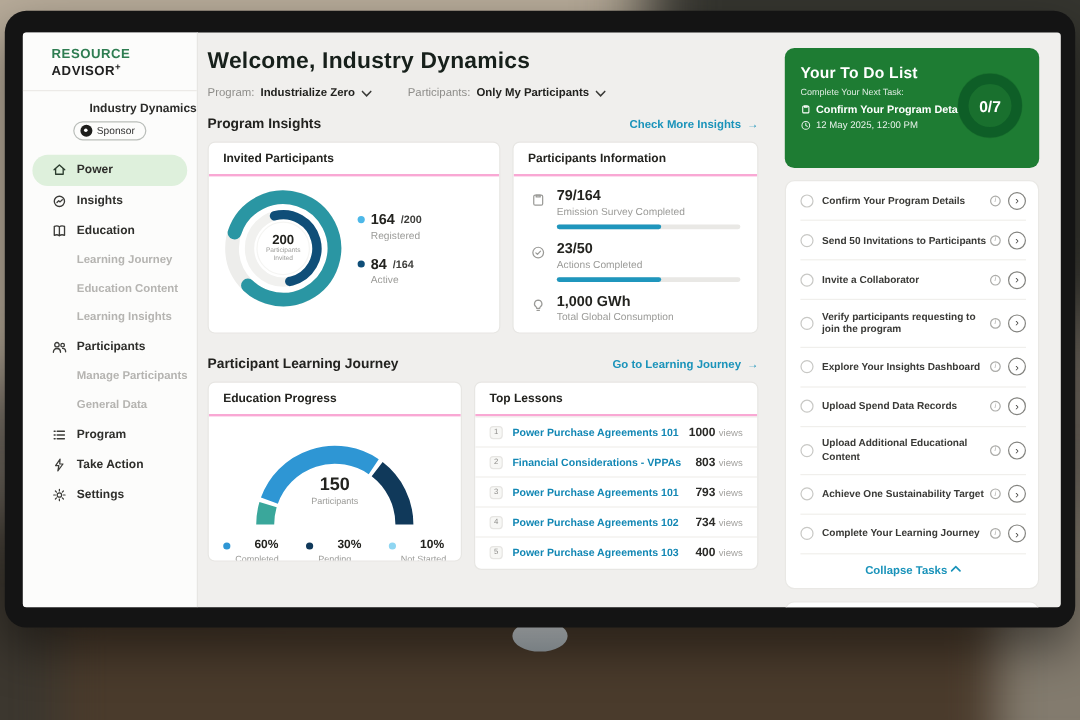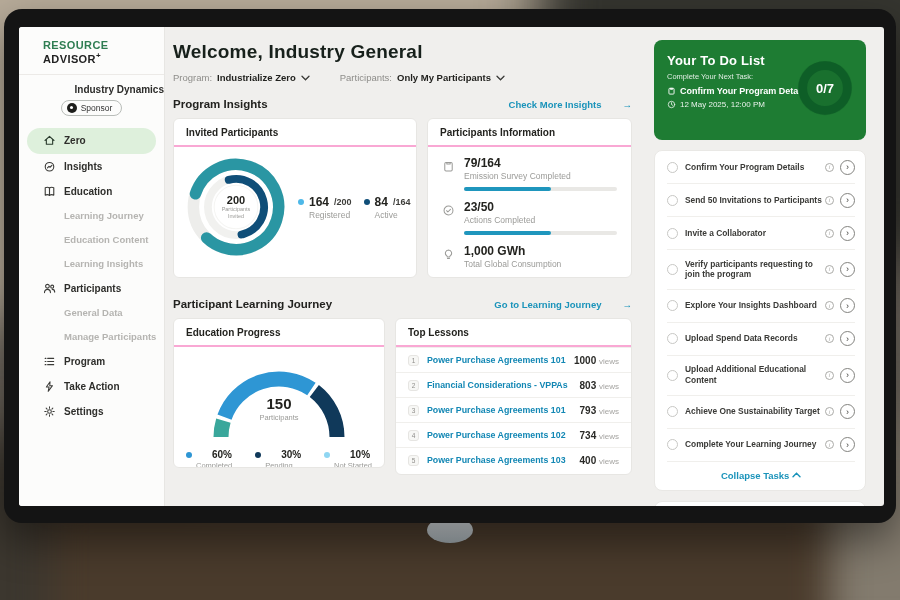--- a/index.html
+++ b/index.html
@@ -46,32 +46,32 @@
 
   
   .main { flex:1; min-width:0; padding:14px 10px 0 8px; }
   .welcome { font-size:19px; font-weight:bold; color:#17201b; letter-spacing:.2px; }
   .filters { display:flex; gap:30px; margin-top:9px; align-items:center; }
   .filter { display:flex; align-items:center; gap:5px; font-size:9.5px; color:#8e8d8a; }
   .filter b { color:#22221f; font-size:9.5px; }
   .sec-row { display:flex; justify-content:space-between; align-items:center; margin-top:15px; }
   .sec-row.second { margin-top:20px; }
   .sec-title { font-size:11.5px; font-weight:bold; color:#22221f; }
-  .sec-link { font-size:9.5px; font-weight:bold; color:#1a93ba; cursor:pointer; display:flex; gap:21px; align-items:center; }
+  .sec-link { font-size:9.5px; font-weight:bold; color:#1a93ba; cursor:pointer; display:flex; gap:5px; align-items:center; }
   .cards { display:flex; gap:10px; margin-top:8px; }
   .card { background:#fff; border:1px solid #e7e6e3; border-radius:6px; overflow:hidden; }
   .card-title { padding:8px 12px 7px; font-size:10px; font-weight:bold; color:#23231f; border-bottom:2px solid #f9a8d4; }
 
   .card-invited { width:244px; height:160px; }
   .invited-body { display:flex; align-items:center; padding:8px 10px; gap:10px; }
   .donut-wrap { position:relative; width:104px; height:104px; }
   .donut-center { position:absolute; inset:0; display:flex; flex-direction:column; align-items:center; justify-content:center; text-align:center; }
   .donut-center .v { font-size:11px; font-weight:bold; color:#23231f; }
   .donut-center .l { font-size:5.5px; color:#9b9b98; line-height:1.3; }
-  .legend-v { display:flex; gap:12px; }
+  .legend-v { display:flex; flex-direction:column; gap:12px; }
   .lv-row { display:flex; align-items:center; gap:5px; }
   .dot { width:6px; height:6px; border-radius:50%; flex-shrink:0; }
   .lv-num { font-size:12px; font-weight:bold; color:#23231f; }
   .lv-den { font-size:9px; font-weight:bold; color:#3d3d3a; }
   .lv-label { font-size:8.5px; color:#9b9b98; padding-left:11px; margin-top:1px; }
 
   .card-info { flex:1; height:160px; }
   .info-row { display:flex; gap:9px; padding:9px 14px 0; }
   .info-ic { width:13px; height:15px; margin-top:3px; flex-shrink:0; }
   .info-main { flex:1; }
@@ -151,21 +151,21 @@
           <span class="badge-dot"></span>
           <span>Sponsor</span>
         </div>
 
         <div class="nav">
           <div class="nav-item active">
             <svg class="ic" viewBox="0 0 14 14" fill="none" stroke="#2b3c2e" stroke-width="1.2" stroke-linecap="round" stroke-linejoin="round">
                 <path d="M2.2 7 7 2.6 11.8 7"></path>
                 <path d="M3.6 6v5h6.8V6"></path>
               </svg>
-            <span>Zero</span>
+            <span>Power</span>
           </div>
           <div class="nav-item">
             <svg class="ic" viewBox="0 0 14 14" fill="none" stroke="#3c3c39" stroke-width="1.2" stroke-linecap="round" stroke-linejoin="round">
                 <circle cx="7" cy="7.3" r="4.6"></circle>
                 <path d="M4.8 8.4l1.6-1.6 1.2 1 2-2"></path>
               </svg>
             <span>Insights</span>
           </div>
           <div class="nav-item">
             <svg class="ic" viewBox="0 0 14 14" fill="none" stroke="#3c3c39" stroke-width="1.2" stroke-linecap="round" stroke-linejoin="round">
@@ -186,24 +186,24 @@
           <div class="nav-item">
             <svg class="ic" viewBox="0 0 14 14" fill="none" stroke="#3c3c39" stroke-width="1.2" stroke-linecap="round" stroke-linejoin="round">
                 <circle cx="4.8" cy="4.6" r="2"></circle>
                 <path d="M1.6 11.4c0-2.2 1.4-3.4 3.2-3.4s3.2 1.2 3.2 3.4"></path>
                 <circle cx="9.9" cy="5" r="1.6"></circle>
                 <path d="M9.9 7.9c1.7 0 2.7 1.1 2.7 3"></path>
               </svg>
             <span>Participants</span>
           </div>
           <div class="nav-sub">
+              <span>Manage Participants</span>
+            </div>
+          <div class="nav-sub">
               <span>General Data</span>
-            </div>
-          <div class="nav-sub">
-              <span>Manage Participants</span>
             </div>
           <div class="nav-item">
             <svg class="ic" viewBox="0 0 14 14" fill="none" stroke="#3c3c39" stroke-width="1.2" stroke-linecap="round">
                 <path d="M5 3.6h6.5M5 7h6.5M5 10.4h6.5"></path>
                 <path d="M2.3 3.6h.9M2.3 7h.9M2.3 10.4h.9"></path>
               </svg>
             <span>Program</span>
           </div>
           <div class="nav-item">
             <svg class="ic" viewBox="0 0 14 14" fill="none" stroke="#3c3c39" stroke-width="1.1" stroke-linejoin="round">
@@ -215,21 +215,21 @@
             <svg class="ic" viewBox="0 0 14 14" fill="none" stroke="#3c3c39" stroke-width="1.1" stroke-linecap="round">
                 <circle cx="7" cy="7" r="2"></circle>
                 <path d="M7 1.9v1.5M7 10.6v1.5M1.9 7h1.5M10.6 7h1.5M3.4 3.4l1 1M9.6 9.6l1 1M10.6 3.4l-1 1M4.4 9.6l-1 1"></path>
               </svg>
             <span>Settings</span>
           </div>
         </div>
       </div>
 
       <div class="main">
-        <div class="welcome">Welcome, Industry General</div>
+        <div class="welcome">Welcome, Industry Dynamics</div>
 
         <div class="filters">
           <div class="filter">
             <span>Program:</span>
             <b>Industrialize Zero</b>
             <svg width="9" height="6" viewBox="0 0 9 6">
                 <path d="M1 1.2 4.5 4.8 8 1.2" stroke="#3a3a37" stroke-width="1.3" fill="none" stroke-linecap="round"></path>
               </svg>
           </div>
           <div class="filter">

